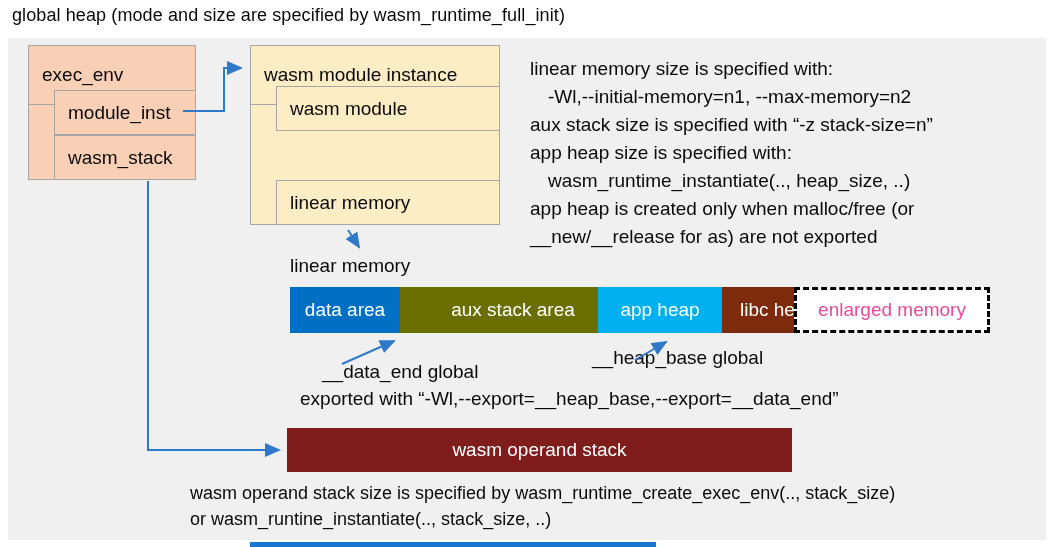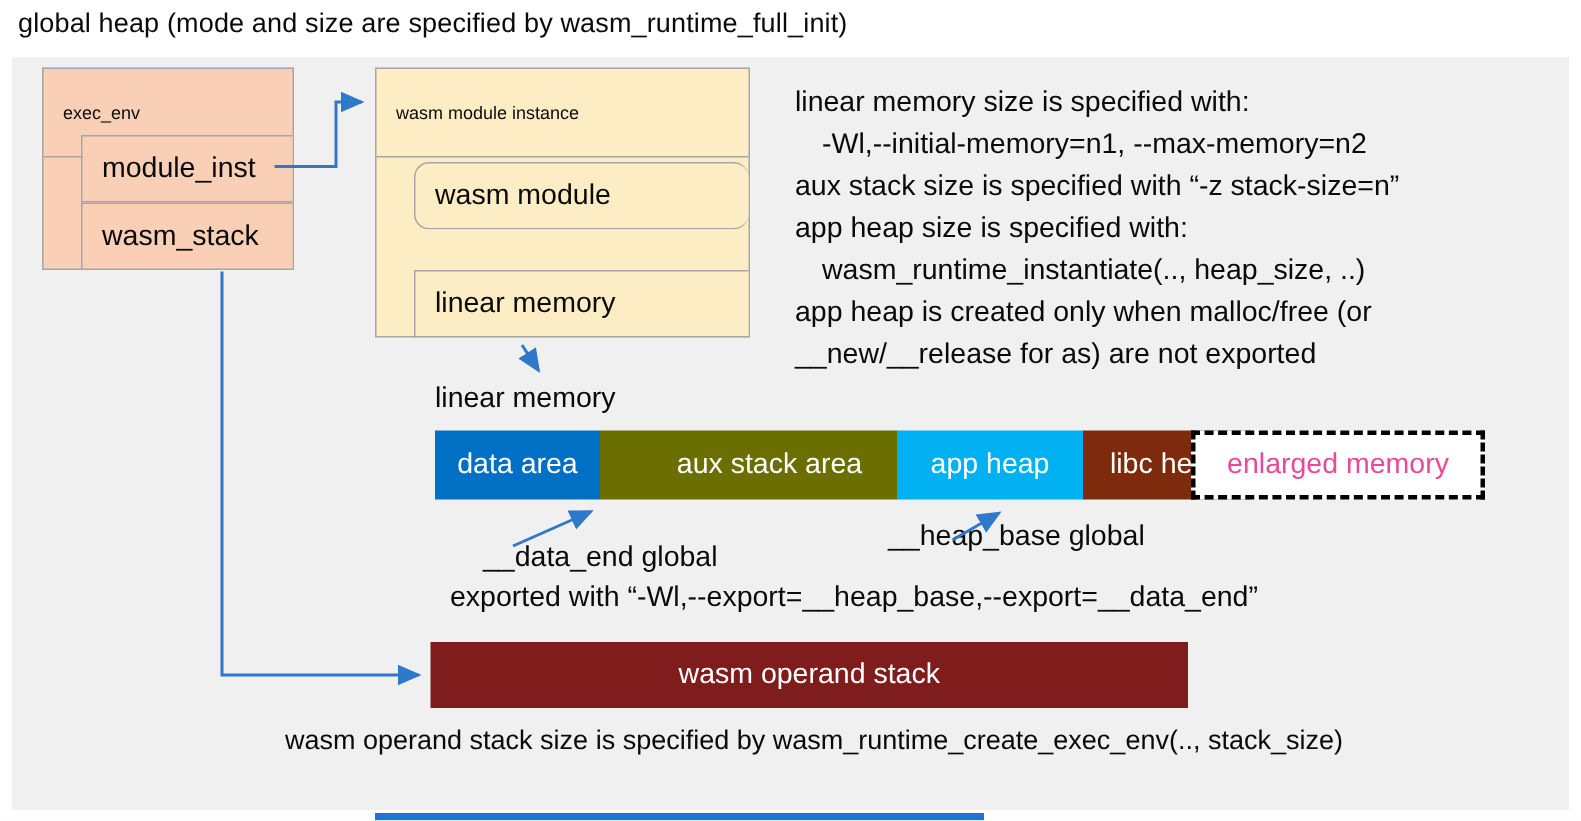--- a/index.html
+++ b/index.html
@@ -10,21 +10,21 @@
   }
   .abs{position:absolute;}
   #page-title{left:12px;top:5px;font-size:18px;font-weight:500;letter-spacing:.1px;}
   #panel{left:8px;top:38px;width:1038px;height:502px;background:#f0f0f0;}
 
   
   .outer-box{position:absolute;border:1px solid #a6a6a6;box-sizing:border-box;}
   .peach{background:#f9cfb6;}
   .cream{background:#fcedc5;}
   .box-header{height:59px;display:flex;align-items:center;padding-left:13px;
-    font-size:12px;border-bottom:1px solid #a6a6a6;box-sizing:border-box;}
+    font-size:19px;border-bottom:1px solid #a6a6a6;box-sizing:border-box;}
   .inner-box{position:absolute;left:25px;right:0;height:45px;box-sizing:border-box;
     border:1px solid #a6a6a6;border-right:none;display:flex;align-items:center;
     padding-left:13px;font-size:19px;}
   #exec-env-box{left:28px;top:45px;width:168px;height:135px;}
   #module-instance-box{left:250px;top:45px;width:250px;height:180px;}
 
   
   #notes{left:530px;top:55px;width:512px;font-size:19px;line-height:28px;}
   #notes .indent{padding-left:18px;}
 
@@ -66,21 +66,21 @@
   <div class="abs" id="panel"></div>
 
   <div class="outer-box peach" id="exec-env-box">
     <div class="box-header">exec_env</div>
     <div class="inner-box peach" style="top:44px;">module_inst</div>
     <div class="inner-box peach" style="top:89px;">wasm_stack</div>
   </div>
 
   <div class="outer-box cream" id="module-instance-box">
     <div class="box-header">wasm module instance</div>
-    <div class="inner-box cream" style="top:62px;border-radius:10px;">wasm module</div>
+    <div class="inner-box cream" style="top:40px;">wasm module</div>
     <div class="inner-box cream" style="top:134px;">linear memory</div>
   </div>
 
   <div class="abs" id="notes">
     <div>linear memory size is specified with:</div>
     <div class="indent">-Wl,--initial-memory=n1, --max-memory=n2</div>
     <div>aux stack size is specified with “-z stack-size=n”</div>
     <div>app heap size is specified with:</div>
     <div class="indent">wasm_runtime_instantiate(.., heap_size, ..)</div>
     <div>app heap is created only when malloc/free (or</div>
@@ -99,20 +99,21 @@
   <div class="abs" id="enlarged-box" style="color: #ec4899;">enlarged memory</div>
 
   <div class="abs" id="data-end-label">__data_end global</div>
   <div class="abs" id="heap-base-label">__heap_base global</div>
   <div class="abs" id="exported-line">exported with “-Wl,--export=__heap_base,--export=__data_end”</div>
 
   <div class="abs" id="operand-bar" style="background-color: #7f1d1d;">wasm operand stack</div>
 
   <div class="abs" id="footer-text">
     <div>wasm operand stack size is specified by wasm_runtime_create_exec_env(.., stack_size)</div>
+    <div>or wasm_runtine_instantiate(.., stack_size, ..)</div>
   </div>
 
   <div class="abs" id="clipped-bar" style="background-color: rgb(24, 119, 210);"></div>
 
   <svg id="arrow-layer" viewBox="0 0 1054 547" xmlns="http://www.w3.org/2000/svg">
     <defs>
       <marker id="ah" markerWidth="9" markerHeight="8" refX="7" refY="3.5" orient="auto">
         <path d="M0,0 L8,3.5 L0,7 Z" fill="#2e79ca"></path>
       </marker>
     </defs>

